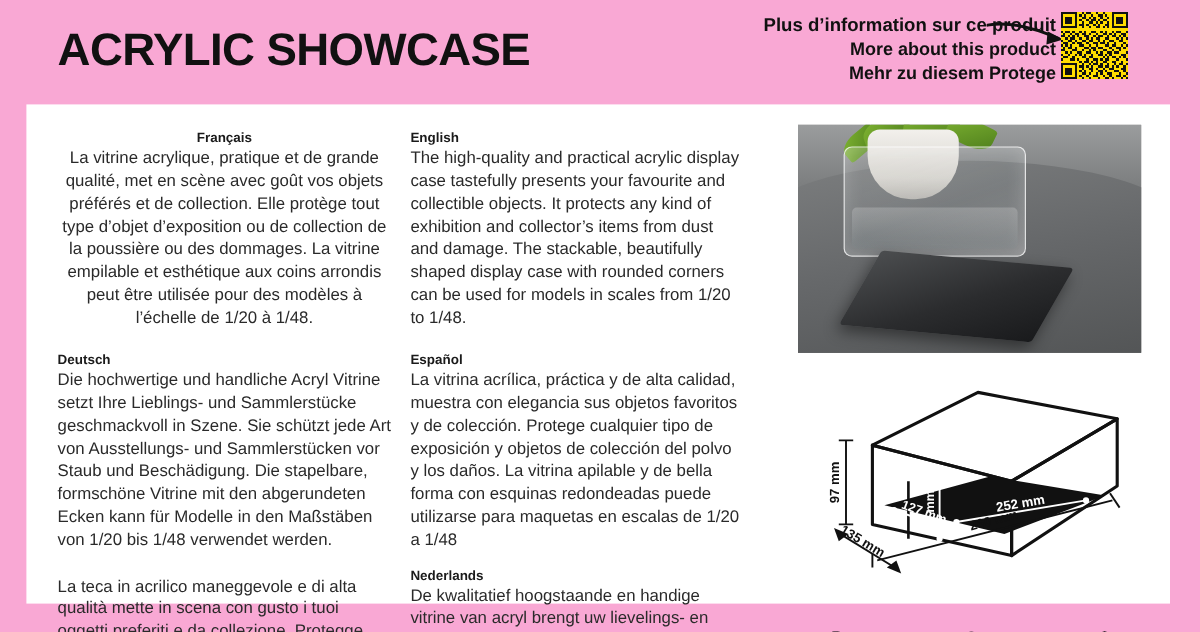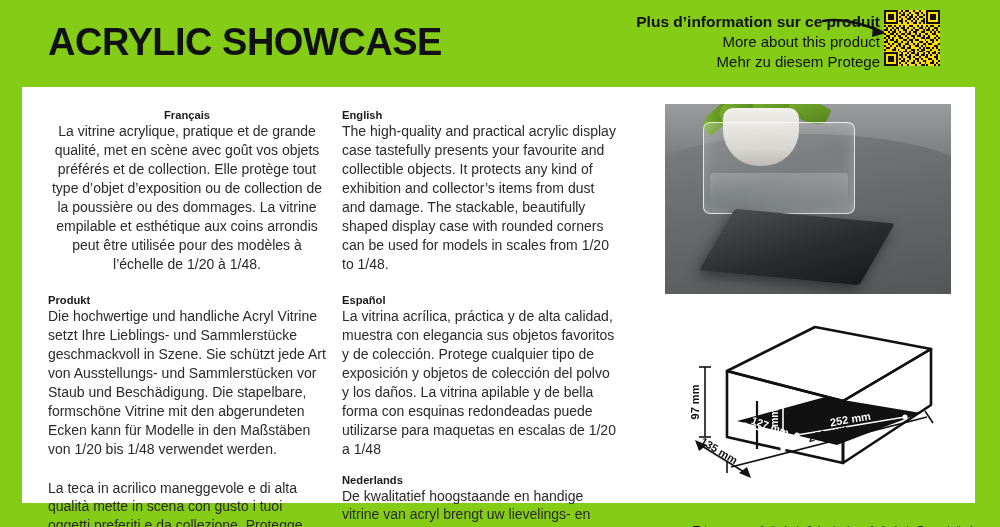--- a/index.html
+++ b/index.html
@@ -3,35 +3,35 @@
 <meta charset="utf-8">
 <style>
   html,body{margin:0;padding:0;}
   body{
     width:1000px;height:527px;
     background:#FFDD00;
     font-family:"Liberation Sans", sans-serif;
     overflow:hidden;
     position:relative;
   }
-  .page{position:absolute;inset:0;background:#84cc16;}
+  .page{position:absolute;inset:0;background:#f9a8d4;}
 
   
   .header{position:absolute;left:0;top:0;width:1000px;height:87px;}
   .title{
     position:absolute;left:48px;top:21px;
     font-size:38px;font-weight:bold;color:#111;
     letter-spacing:-0.5px;
   }
   .promo{
     position:absolute;right:120px;top:12px;
     text-align:right;color:#111;line-height:1.32;
   }
   .promo .l1{font-size:15.5px;font-weight:bold;}
-  .promo .l2,.promo .l3{font-size:15px;font-weight:normal;}
+  .promo .l2,.promo .l3{font-size:15px;font-weight:bold;}
 
   .arrow{position:absolute;left:822px;top:17px;width:70px;height:26px;}
   .qr{position:absolute;left:884px;top:10px;width:56px;height:56px;}
 
   
   .panel{
     position:absolute;left:22px;top:87px;
     width:953px;height:416px;background:#fff;
   }
 
@@ -181,21 +181,21 @@
   </div>
 
   <div class="panel">
 
     <div class="col c1">
       <div class="block" style="margin-bottom:20px;text-align:center;">
         <h3>Français</h3>
         <p>La vitrine acrylique, pratique et de grande qualité, met en scène avec goût vos objets préférés et de collection. Elle protège tout type d’objet d’exposition ou de collection de la poussière ou des dommages. La vitrine empilable et esthétique aux coins arrondis peut être utilisée pour des modèles à l’échelle de 1/20 à 1/48.</p>
       </div>
       <div class="block" style="margin-bottom:20px;">
-        <h3>Produkt</h3>
+        <h3>Deutsch</h3>
         <p>Die hochwertige und handliche Acryl Vitrine setzt Ihre Lieblings- und Sammlerstücke geschmackvoll in Szene. Sie schützt jede Art von Ausstellungs- und Sammlerstücken vor Staub und Beschädigung. Die stapelbare, formschöne Vitrine mit den abgerundeten Ecken kann für Modelle in den Maßstäben von 1/20 bis 1/48 verwendet werden.</p>
       </div>
       <div class="block">
         <p>La teca in acrilico maneggevole e di alta qualità mette in scena con gusto i tuoi oggetti preferiti e da collezione. Protegge qualsiasi tipo di display e oggetti esposti e da collezione da polvere e dai danni. La teca impilabile e formosa con gli angoli arrotondati può essere utilizzata per modelli in scala da 1/20 a 1/48.</p>
       </div>
     </div>
 
     <div class="col c2">
       <div class="block" style="margin-bottom:20px;">
         <h3>English</h3>

